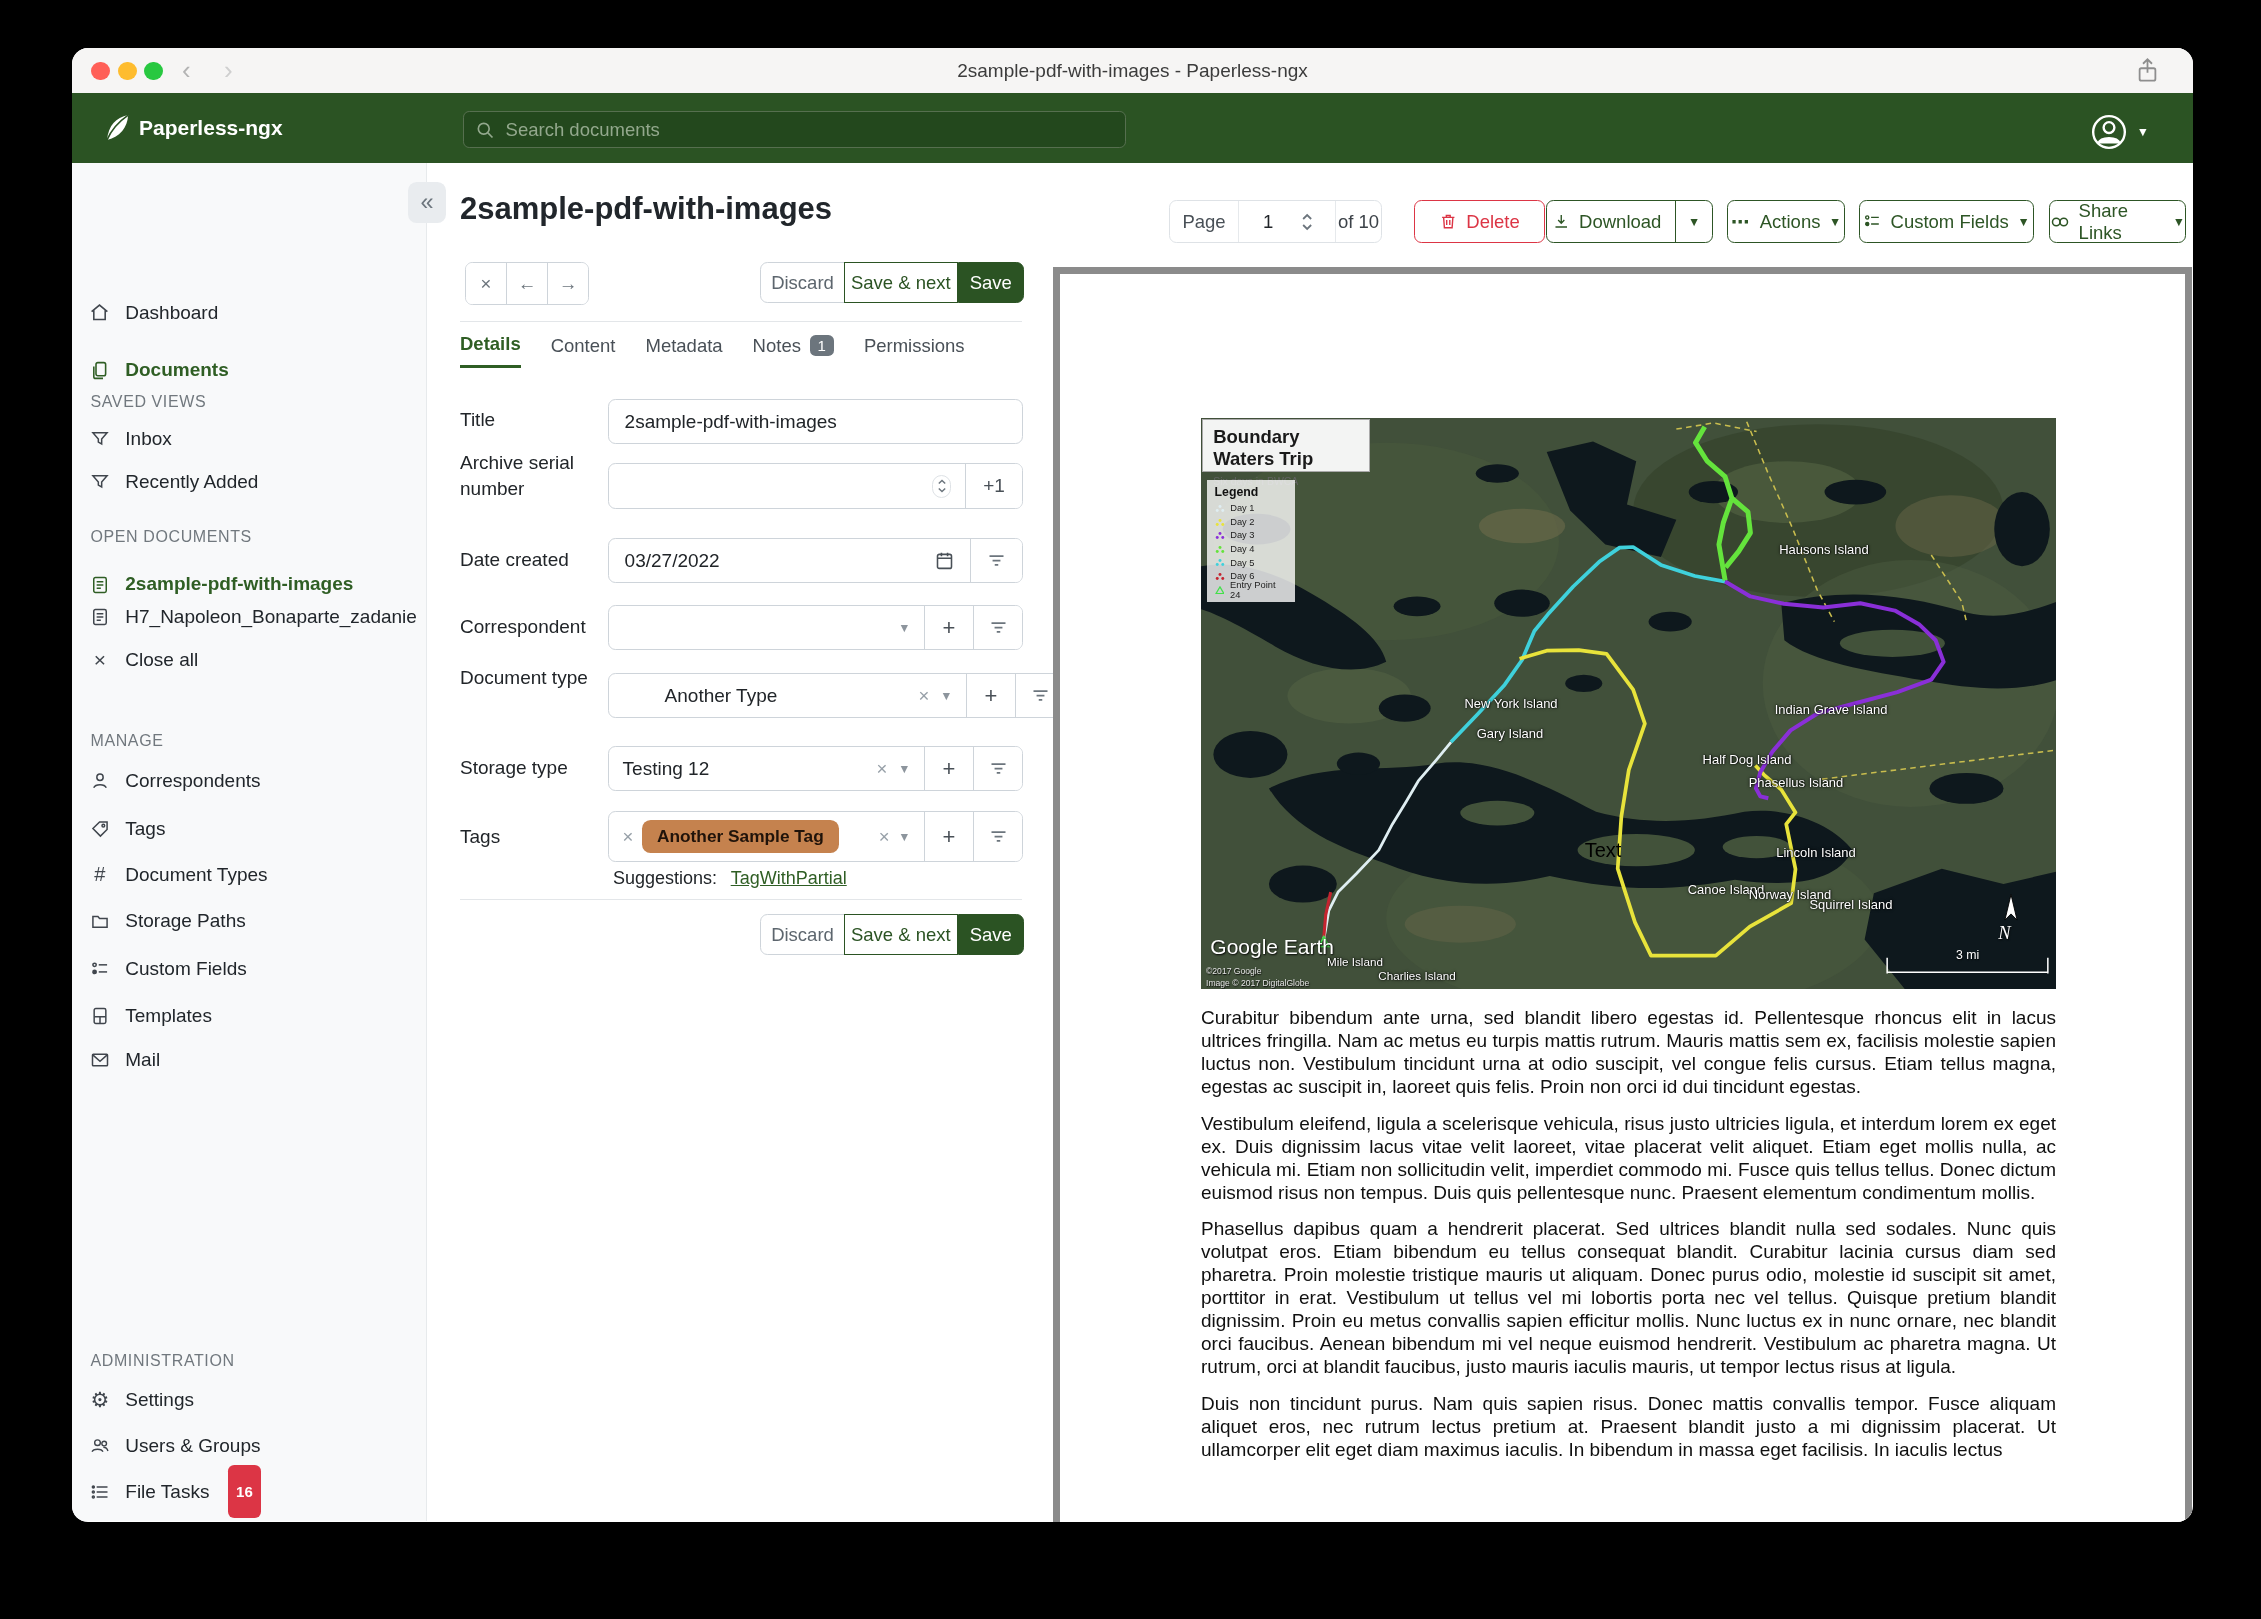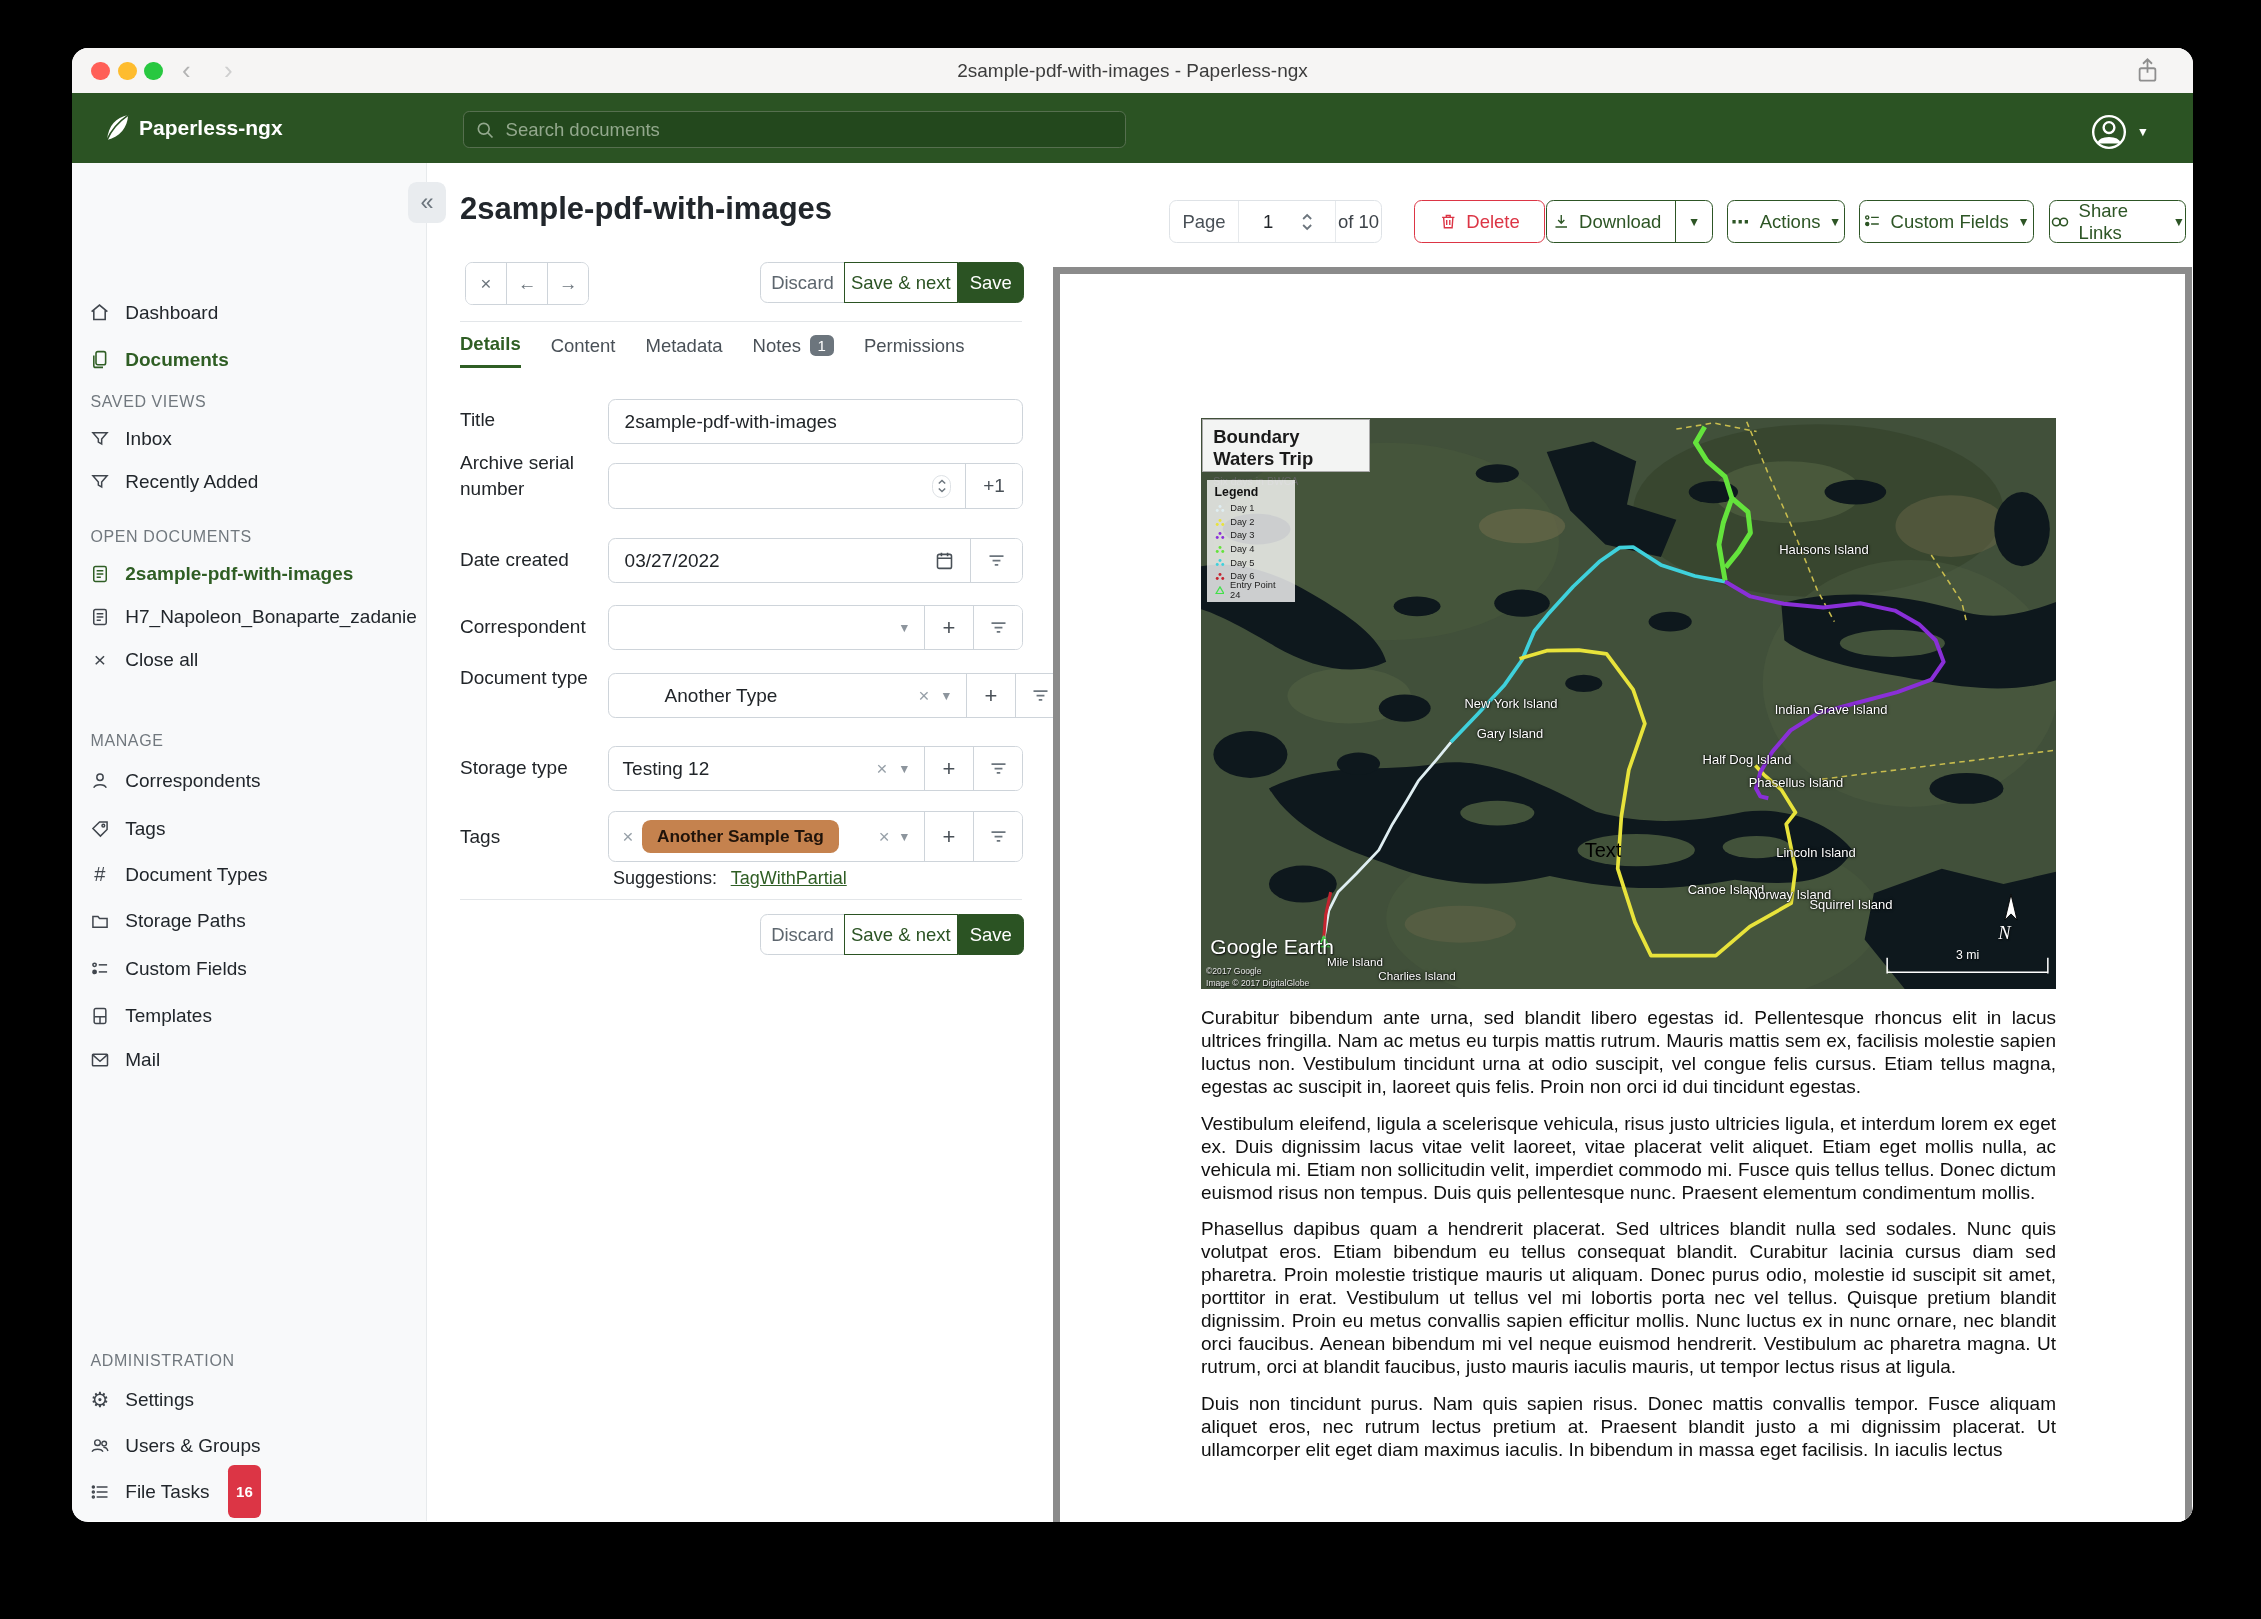--- a/index.html
+++ b/index.html
@@ -24,21 +24,21 @@
   .searchbox input{flex:1;background:transparent;border:none;outline:none;color:#cdd8c9;
                    font-size:18.5px;font-family:inherit;}
   .searchbox input::placeholder{color:#93a88d;}
   .avatar{position:absolute;right:44px;top:20.4px;color:#fff;display:flex;align-items:center;gap:8.6px;cursor:pointer;}
   
   .sidebar{position:absolute;left:0;top:115px;width:354px;height:1358px;background:#f8f9fa;
            border-right:1.2px solid #e7eaec;}
   .sbi{position:absolute;left:17.3px;height:43px;width:327px;display:flex;align-items:center;gap:15px;
        font-size:19px;color:#21262b;cursor:pointer;white-space:nowrap;}
   .sbi .ic{width:21px;height:21px;flex:0 0 21px;color:#40464d;display:flex;align-items:center;justify-content:center;}
-  .sbi.active{color:#2f5e24;font-weight:600;}
+  .sbi.active{color:#2f5e24;font-weight:600;align-items:flex-end;}
   .sbi.active .ic{color:#2f5e24;}
   .shead{position:absolute;left:18.5px;font-size:16px;color:#71787e;letter-spacing:0.6px;font-weight:500;}
   .badge-red{background:#dc3545;color:#fff;font-size:15px;font-weight:700;border-radius:6.2px;
              padding:18px 8px;margin-left:3.7px;}
   .collapse-btn{position:absolute;left:336px;top:19px;width:38px;height:41px;background:#e9ecef;
                 border-radius:8.6px;color:#6c757d;font-size:23.5px;display:flex;align-items:center;
                 justify-content:center;cursor:pointer;z-index:5;}
   
   .doc-title{position:absolute;left:388px;top:143px;font-size:31px;font-weight:600;color:#21262b;}
   .grp{position:absolute;display:flex;height:41px;border-radius:7.4px;overflow:hidden;

